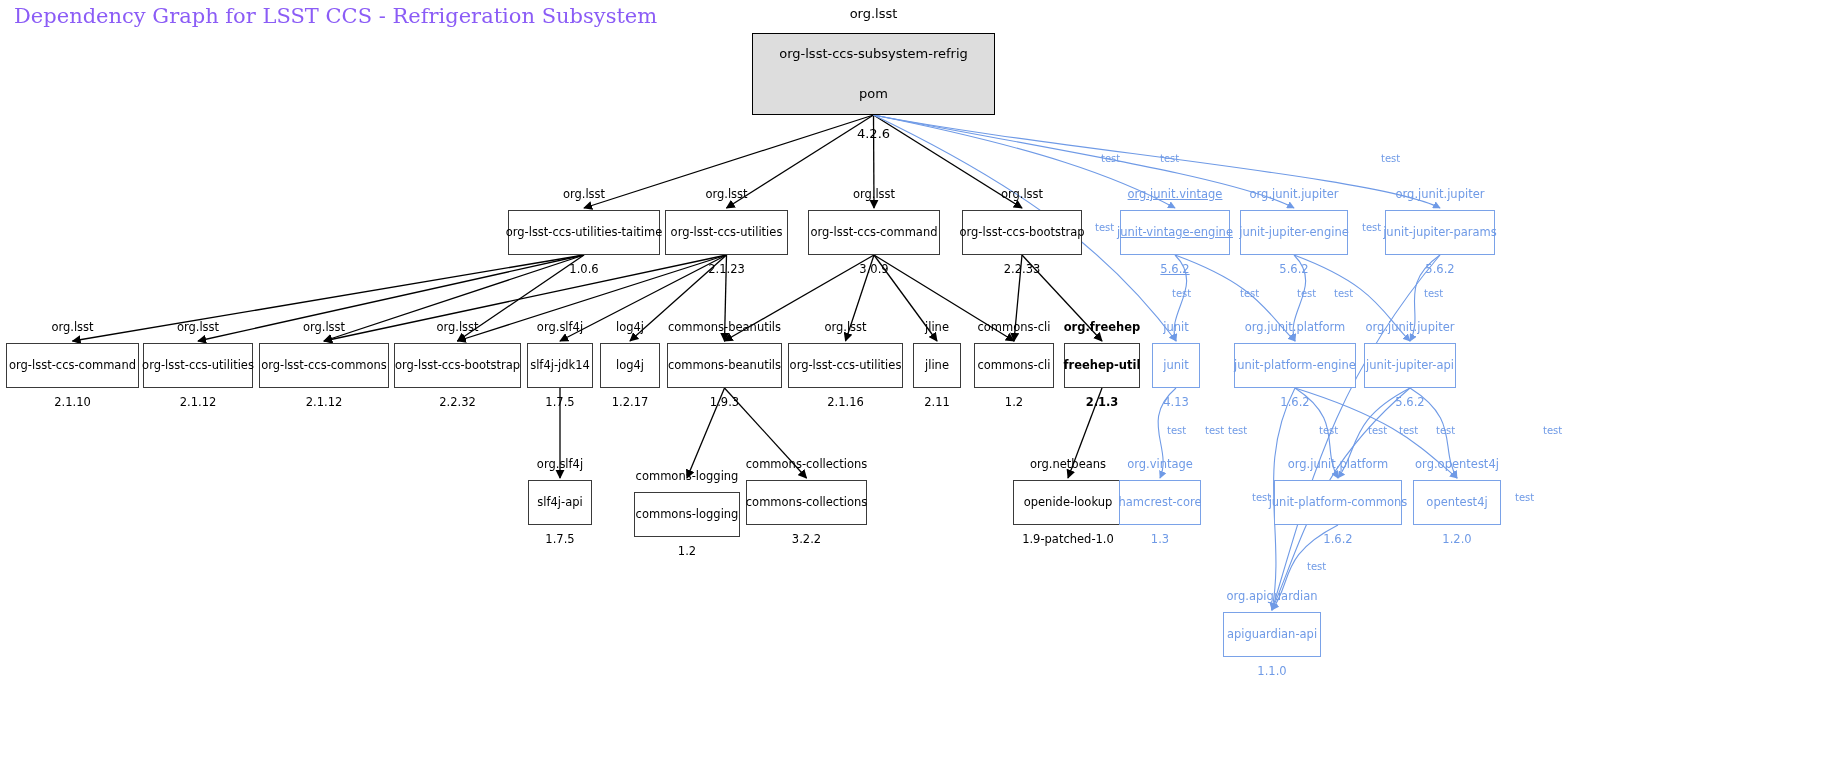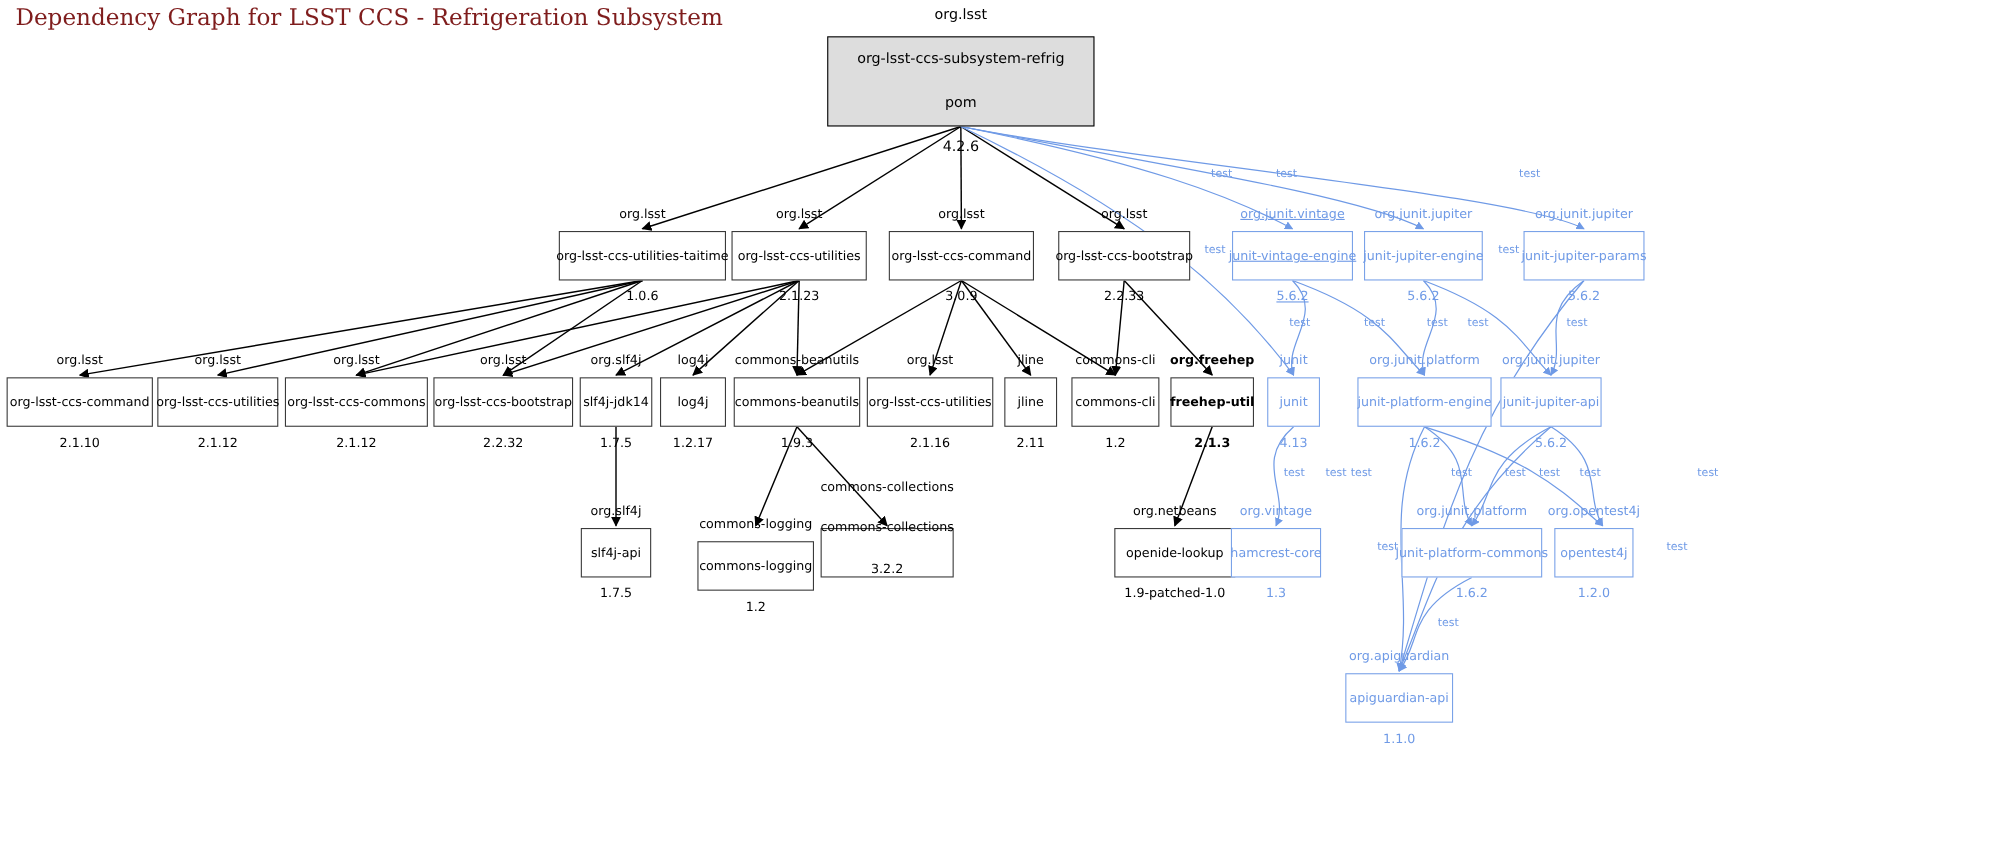--- a/index.html
+++ b/index.html
@@ -1,19 +1,19 @@
 <!DOCTYPE html>
 <html><head>
 <meta charset="utf-8">
 <style>
   html,body{margin:0;padding:0;background:#ffffff;}
   body{width:1821px;height:768px;position:relative;overflow:hidden;
        font-family:"DejaVu Sans","Liberation Sans",sans-serif;}
   #title{position:absolute;left:14px;top:4px;font-family:"DejaVu Serif","Liberation Serif",serif;
-         font-size:21px;color:#7f1d1d;white-space:nowrap;}
+         font-size:21px;color:#8b5cf6;white-space:nowrap;}
   .node{position:absolute;box-sizing:border-box;display:flex;flex-direction:column;
         align-items:center;justify-content:center;text-align:center;
         font-size:11.5px;line-height:13.5px;white-space:nowrap;gap:24px;}
   .node.black{border:1.6px solid #3a3a3a;background:#ffffff;color:#000;}
   .node.root{border:1.8px solid #000;background:#dddddd;color:#000;font-size:13px;line-height:16px;}
   .node.blue{border:1.4px solid #7aa2e8;background:#ffffff;color:#6f9ae6;}
   .node .ln{display:block;}
   #edges{position:absolute;left:0;top:0;width:1821px;height:768px;pointer-events:none;}
   .elabel{position:absolute;font-size:10px;color:#6f9ae6;white-space:nowrap;}
 </style>
@@ -191,41 +191,41 @@
     <div class="node black" style="left: 528px; top: 480px; width: 64px; height: 45px;">
       <span class="ln">org.slf4j</span>
       <span class="ln">slf4j-api</span>
       <span class="ln">1.7.5</span>
     </div>
     <div class="node black" style="left: 634px; top: 480px; width: 106px; height: 45px; margin-top: 12px;">
       <span class="ln">commons-logging</span>
       <span class="ln">commons-logging</span>
       <span class="ln">1.2</span>
     </div>
-    <div class="node black" style="left: 746px; top: 480px; width: 121px; height: 45px; justify-content: flex-end;">
+    <div class="node black" style="left: 746px; top: 480px; width: 121px; height: 45px;">
       <span class="ln">commons-collections</span>
       <span class="ln">commons-collections</span>
       <span class="ln">3.2.2</span>
     </div>
     <div class="node black" style="left: 1013px; top: 480px; width: 110px; height: 45px;">
       <span class="ln">org.netbeans</span>
       <span class="ln">openide-lookup</span>
       <span class="ln">1.9-patched-1.0</span>
     </div>
     <div class="node blue" style="left: 1119px; top: 480px; width: 82px; height: 45px;">
       <span class="ln">org.vintage</span>
       <span class="ln">hamcrest-core</span>
       <span class="ln">1.3</span>
     </div>
     <div class="node blue" style="left: 1274px; top: 480px; width: 128px; height: 45px;">
       <span class="ln">org.junit.platform</span>
       <span class="ln">junit-platform-commons</span>
       <span class="ln">1.6.2</span>
     </div>
-    <div class="node blue" style="left: 1413px; top: 480px; width: 72px; height: 45px;">
+    <div class="node blue" style="left: 1413px; top: 480px; width: 88px; height: 45px;">
       <span class="ln">org.opentest4j</span>
       <span class="ln">opentest4j</span>
       <span class="ln">1.2.0</span>
     </div>
     <div class="node blue" style="left: 1223px; top: 612px; width: 98px; height: 45px;">
       <span class="ln">org.apiguardian</span>
       <span class="ln">apiguardian-api</span>
       <span class="ln">1.1.0</span>
     </div>
   </div>

